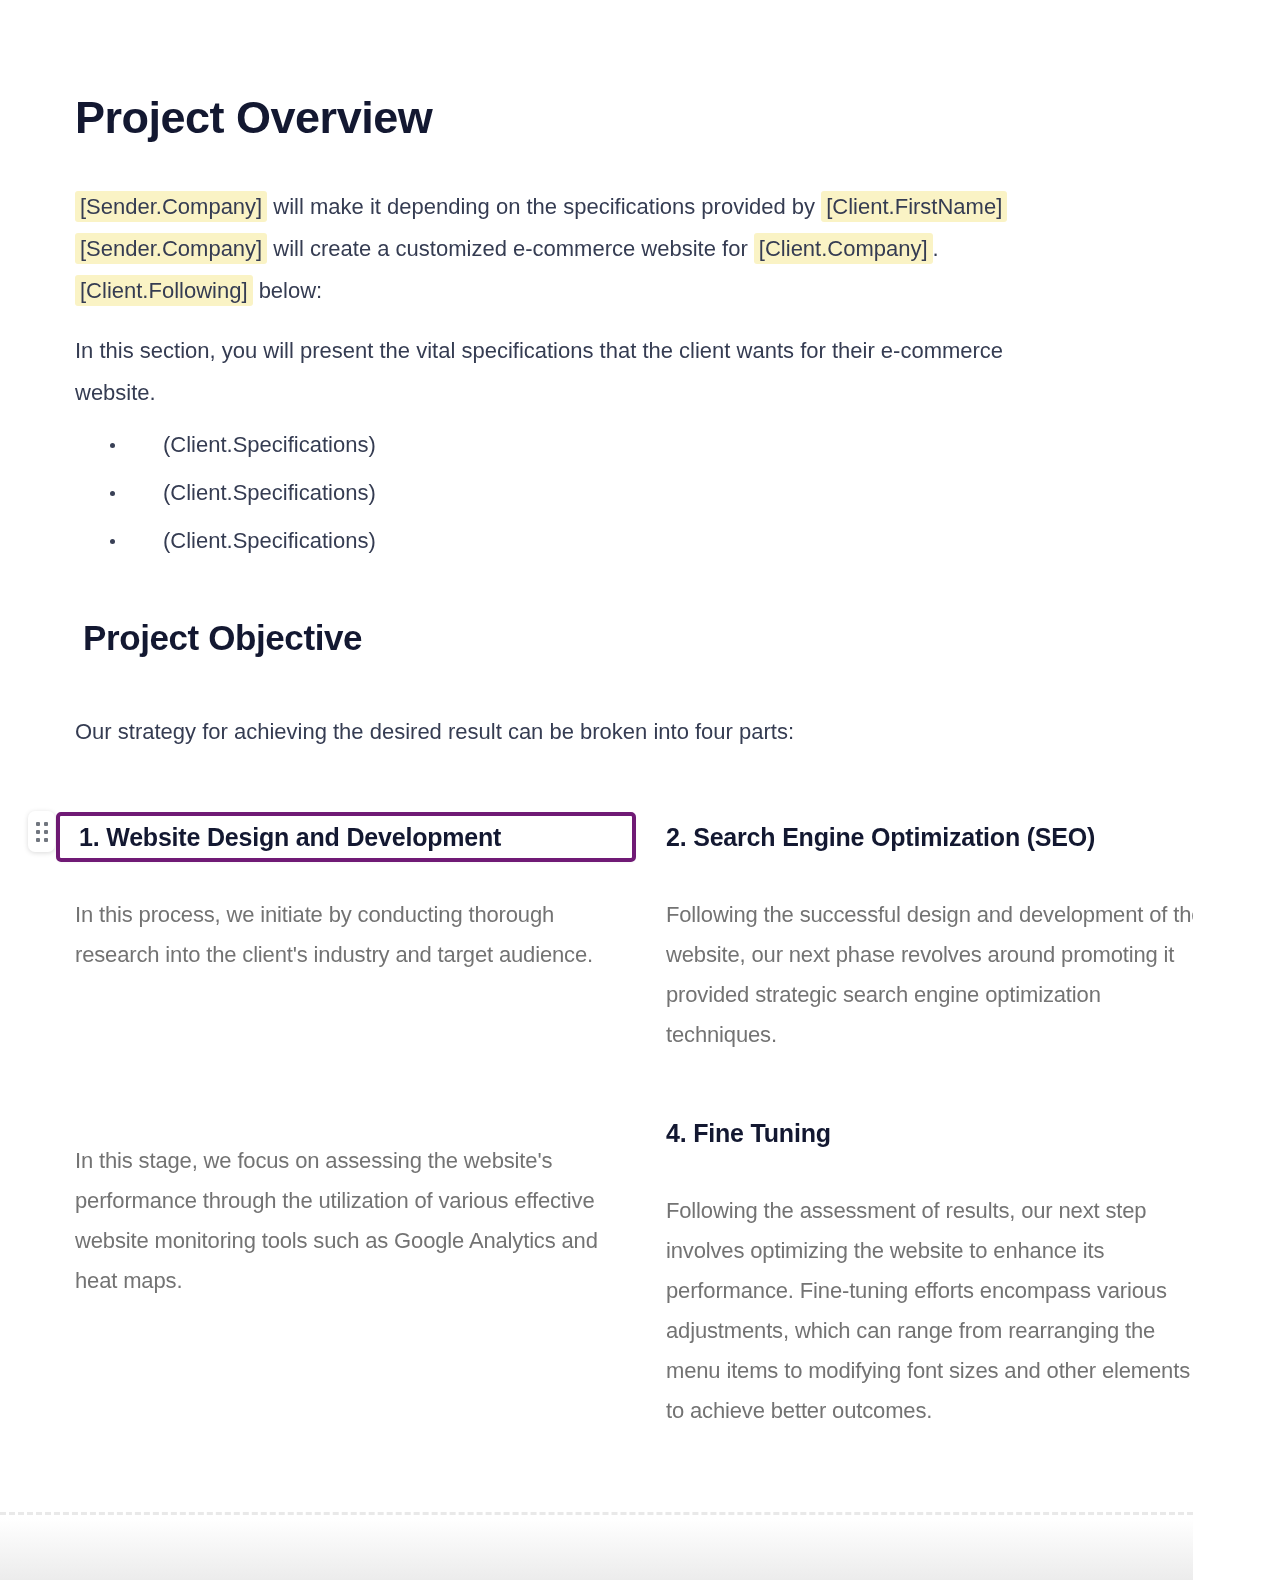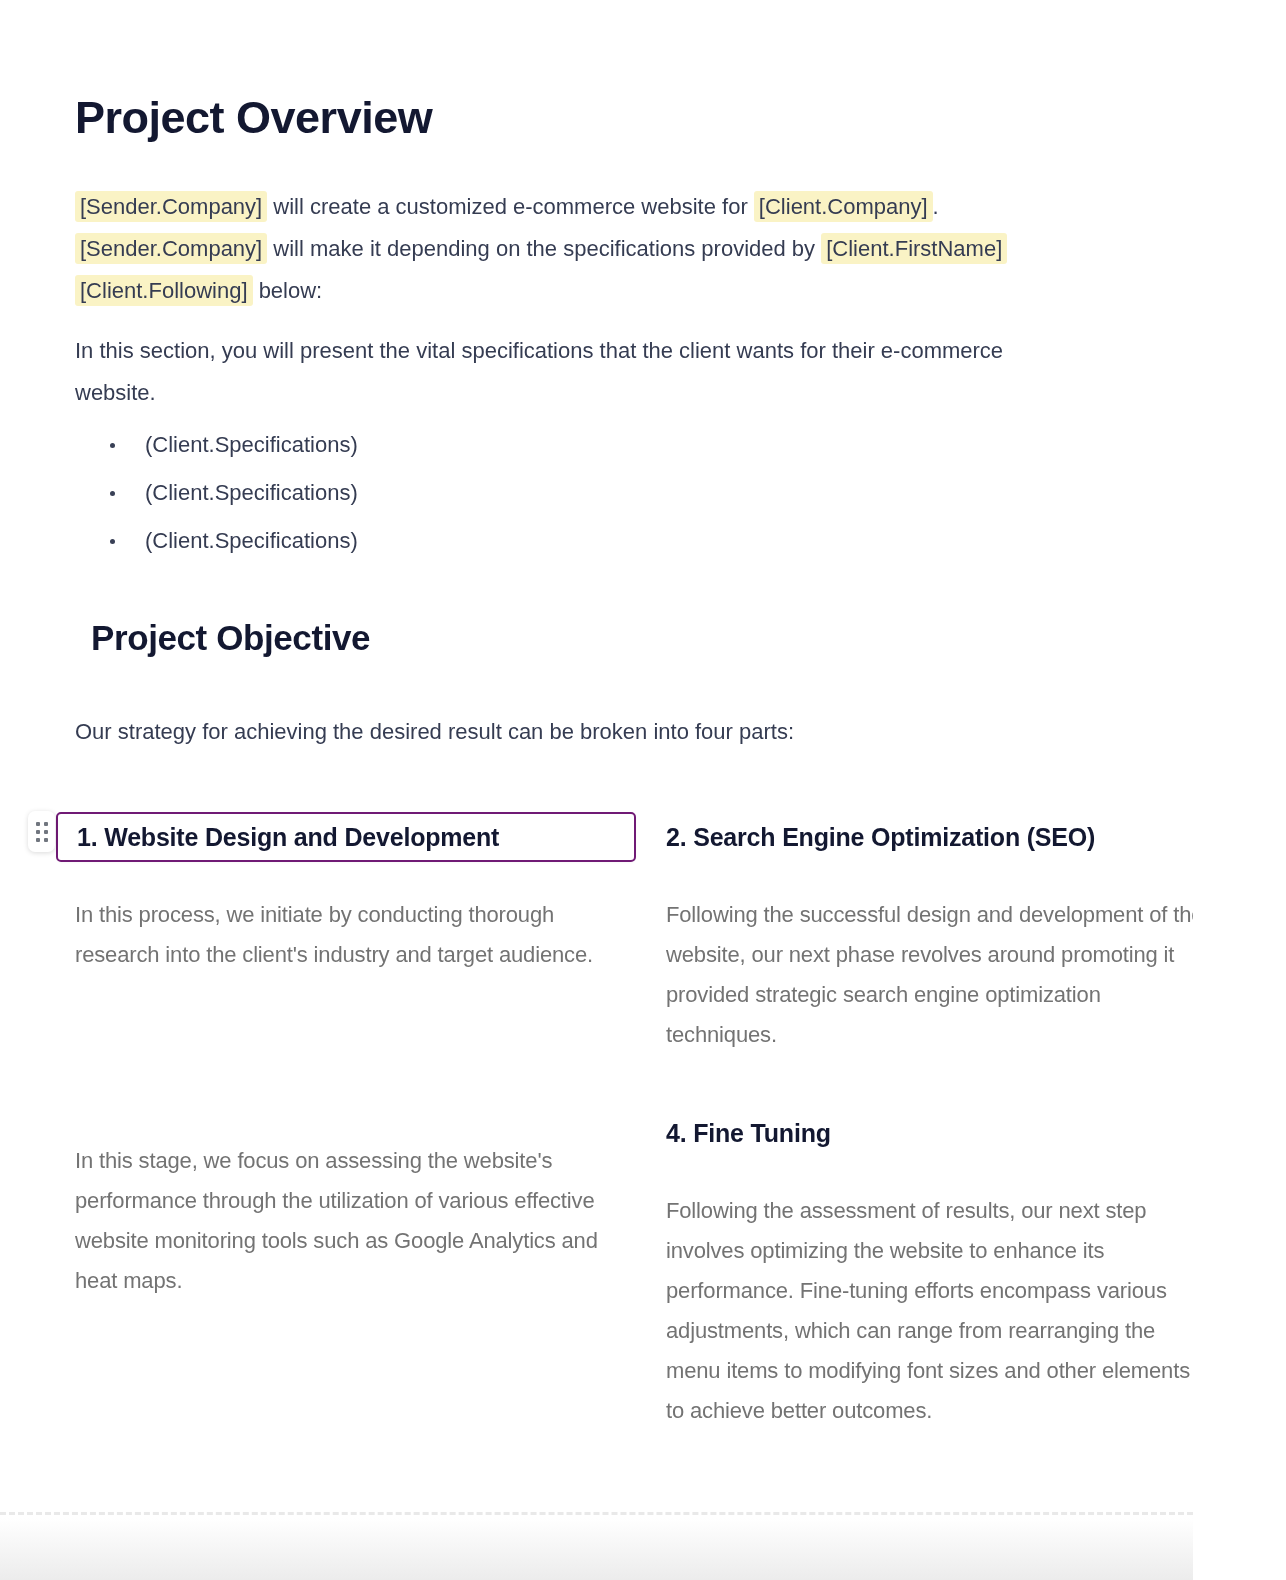--- a/index.html
+++ b/index.html
@@ -12,58 +12,58 @@
     color:#394056;
   }
   .content{position:absolute;left:75px;top:0;width:1136px;}
 
   .h1{
     position:absolute;left:0;top:92px;
     font-size:45px;font-weight:700;letter-spacing:-0.5px;
     color:#131831;line-height:1.15;
   }
   .h2{
-    position:absolute;left:16px;top:617px;
+    position:absolute;left:8px;top:617px;
     font-size:35px;font-weight:700;letter-spacing:-0.4px;
     color:#131831;line-height:1.2;
   }
 
   .para{font-size:22px;line-height:42px;color:#353C52;}
   .intro{position:absolute;left:0;top:186px;}
   .note{position:absolute;left:0;top:330px;}
   .objective-intro{position:absolute;left:0;top:711px;}
 
   .hl{
     background:#FAF3C5;
     border-radius:3px;
     padding:3px 5px;
   }
 
   .bullets{position:absolute;left:0;top:424px;list-style:none;margin:0;padding:0;}
-  .bullets li{display:flex;align-items:flex-start;margin-bottom:6px;line-height:42px;font-size:22px;color:#353C52;}
+  .bullets li{display:flex;align-items:flex-start;margin-bottom:6px;line-height:42px;font-size:22px;color:#353C52;gap:18px;}
   .bullet-dot{
     flex:0 0 auto;width:5px;height:5px;border-radius:50%;
     background:#394056;margin:19px 30px 0 35px;
   }
 
   .grid{
     position:absolute;left:0;top:812px;width:1136px;
     display:grid;grid-template-columns:545px 545px;column-gap:46px;row-gap:53px;
   }
   .cell{position:relative;}
   .block-heading{
     font-size:25px;font-weight:700;letter-spacing:-0.2px;color:#131831;
     height:50px;display:flex;align-items:center;
   }
   .heading-box{
     box-sizing:border-box;
     margin-left:-19px;width:580px;height:50px;
     padding-left:19px;
     background:#ffffff;
-    border:2px solid #701a75;border-radius:5px;
+    border:4px solid #701a75;border-radius:5px;
     display:flex;align-items:center;
     box-shadow:0 1px 2px rgba(20,26,51,0.03);
   }
   .block-body{
     margin-top:33px;
     font-size:22px;line-height:40px;letter-spacing:-0.15px;color:#737373;
   }
 
   .drag-handle{
     position:absolute;left:-47px;top:-1px;
@@ -87,22 +87,22 @@
 </style>
 </head>
 <body>
 
 <div class="page">
   <div class="content">
 
     <div class="h1">Project Overview</div>
 
     <div class="para intro">
+      <div><span class="hl">[Sender.Company]</span><span> will make it depending on the specifications provided by </span><span class="hl">[Client.FirstName]</span></div>
       <div><span class="hl">[Sender.Company]</span><span> will create a customized e-commerce website for </span><span class="hl">[Client.Company]</span><span>.</span></div>
-      <div><span class="hl">[Sender.Company]</span><span> will make it depending on the specifications provided by </span><span class="hl">[Client.FirstName]</span></div>
       <div><span class="hl">[Client.Following]</span><span> below:</span></div>
     </div>
 
     <div class="para note">
       <div>In this section, you will present the vital specifications that the client wants for their e-commerce</div>
       <div>website.</div>
     </div>
 
     <ul class="bullets">
       <li>

